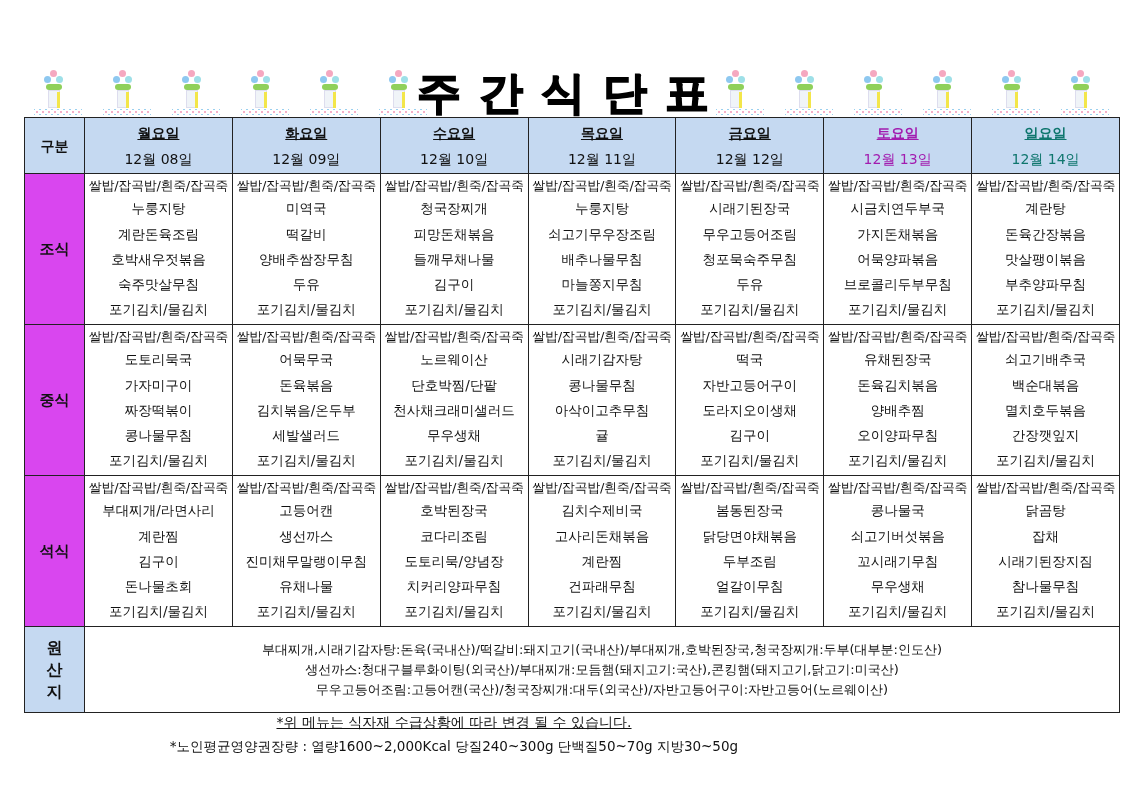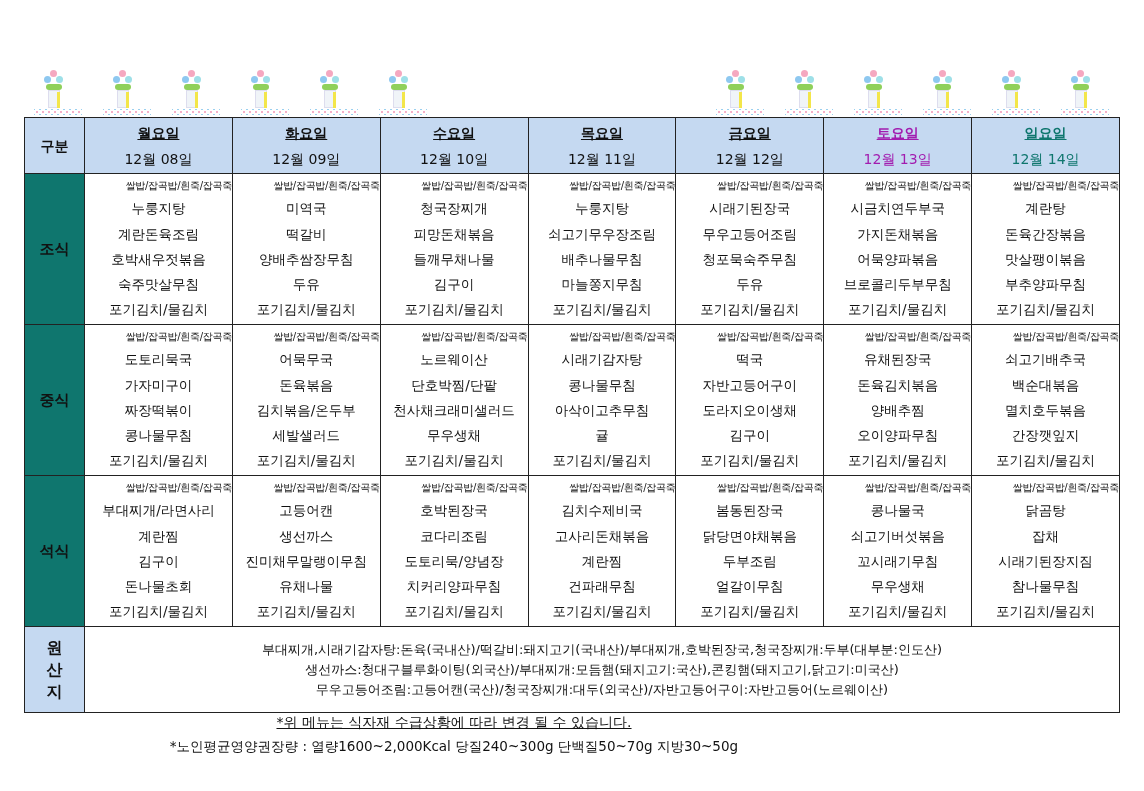--- a/index.html
+++ b/index.html
@@ -26,23 +26,23 @@
       color: #000; -webkit-text-stroke: 1.5px #000; white-space: nowrap; }
 
     table.menu { position: absolute; left: 24px; top: 117px; width: 1096px; border-collapse: collapse; table-layout: fixed; }
     table.menu td, table.menu th { border: 1px solid #222; text-align: center; vertical-align: middle; }
     .hdr { background: #c5d9f1; height: 56px; font-weight: bold; font-size: 14px; line-height: 26px; }
     .hdr .date { font-weight: normal; font-size: 14px; }
     .hdr .dayname { font-weight: bold; text-decoration: underline; }
     .hdr.sat { color: #a21caf; }
     .hdr.sun { color: #0f766e; }
     .hdr.sat .dayname, .hdr.sun .dayname { text-decoration: underline; }
-    .side { background: #0f766e; font-weight: bold; font-size: 15px; width: 60px; }
+    .side { background: #d946ef; font-weight: bold; font-size: 15px; width: 60px; }
     .meal-cell { padding: 0; font-size: 13.5px; line-height: 25px; border-top: 1.5px solid #222 !important; }
-    .staple { font-size: 10px; line-height: 21px; white-space: nowrap; letter-spacing: -0.3px; text-align: right; }
+    .staple { font-size: 13px; line-height: 21px; white-space: nowrap; letter-spacing: -0.3px; }
     .dish { line-height: 25.3px; }
     .origin-label { background: #c5d9f1; font-weight: bold; font-size: 16px; line-height: 22px; }
     .origin-body { font-size: 13px; line-height: 20px; height: 86px; }
 
     .notice { position: absolute; left: 0; width: 908px; text-align: center; font-size: 14px; }
     .notice.n1 { top: 714px; text-decoration: underline; }
     .notice.n2 { top: 738px; font-size: 13.5px; }
   </style>
 </head>
 <body>
@@ -97,20 +97,21 @@
     <div class="flower">
         <i class="petal p1"></i>
         <i class="petal p2"></i>
         <i class="petal p3"></i>
         <i class="leaf"></i>
         <i class="vase"></i>
         <i class="stem"></i>
         <i class="dots"></i>
       </div>
   </div>
+  <div class="title">주간식단표</div>
   <div class="flowers right">
     <div class="flower">
         <i class="petal p1"></i>
         <i class="petal p2"></i>
         <i class="petal p3"></i>
         <i class="leaf"></i>
         <i class="vase"></i>
         <i class="stem"></i>
         <i class="dots"></i>
       </div>

